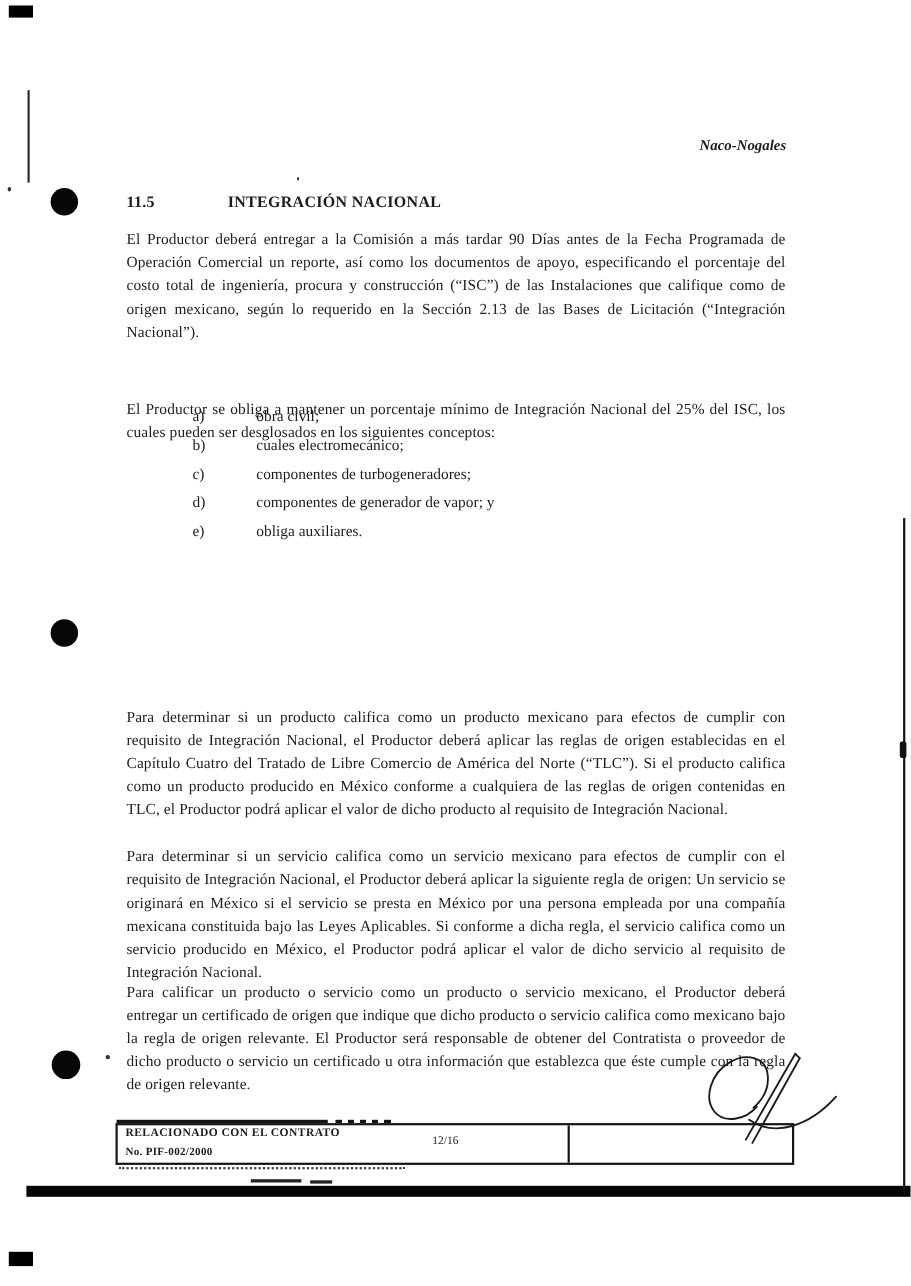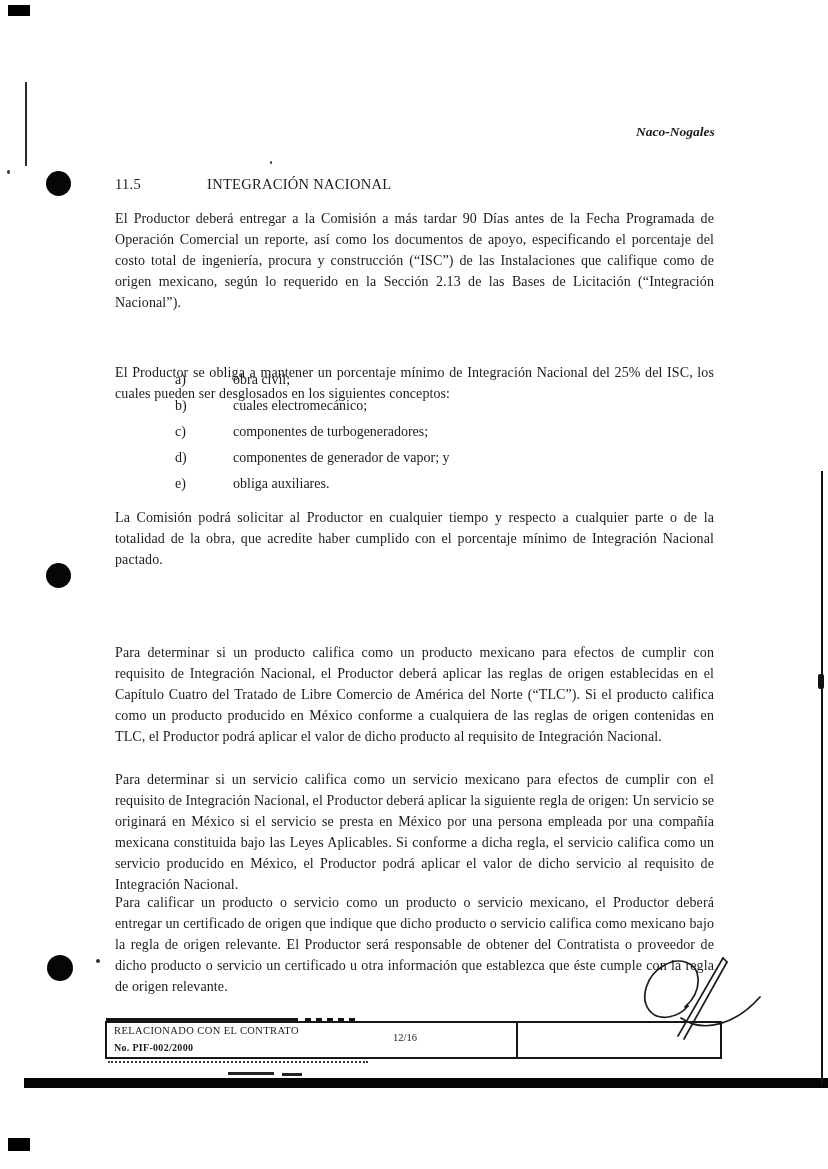--- a/index.html
+++ b/index.html
@@ -6,32 +6,32 @@
   .page{
     position:relative;width:828px;height:1169px;background:#ffffff;
     font-family:"Liberation Serif","DejaVu Serif",serif;color:#1b1b1b;
     overflow:hidden;margin:0 auto;
   }
   .abs{position:absolute;}
   .body-text{
     position:absolute;left:115px;width:599px;font-size:14px;line-height:21px;
     text-align:justify;letter-spacing:0.1px;
   }
-  .heading{font-weight:normal;font-size:14.5px;letter-spacing:0.3px;}
+  .heading{font-weight:bold;font-size:14.5px;letter-spacing:0.3px;}
   .header-right{font-weight:bold;font-style:italic;font-size:13.5px;}
   .list-row{position:absolute;left:175px;display:flex;font-size:14px;line-height:21px;}
   .list-label{width:58px;flex:0 0 58px;}
   .ink-circle{position:absolute;background:#060606;border-radius:50%;}
   .speck{position:absolute;background:#333;border-radius:50%;}
   .footer-table{
     position:absolute;left:105px;top:1021px;width:613px;height:34px;
     border:2px solid #161616;background:#fff;
   }
   .footer-divider{position:absolute;left:409px;top:0;bottom:0;width:2px;background:#161616;}
-  .footer-label{position:absolute;left:7px;top:2px;font-size:10.5px;font-weight:normal;letter-spacing:0.4px;}
+  .footer-label{position:absolute;left:7px;top:2px;font-size:10.5px;font-weight:bold;letter-spacing:0.4px;}
   .footer-contract{position:absolute;left:7px;top:19px;font-size:10px;font-weight:bold;letter-spacing:0.3px;}
   .footer-page{position:absolute;left:286px;top:9px;font-size:10.5px;}
   .table-topline{position:absolute;left:-1px;top:-5px;width:192px;height:3px;background:#141414;}
   .table-topdash{position:absolute;left:198px;top:-5px;width:52px;height:3px;
     background:repeating-linear-gradient(90deg,#141414 0 6px,transparent 6px 11px);}
   .table-botdash{position:absolute;left:1px;bottom:-6px;width:260px;height:0;
     border-bottom:2px dotted #3a3a3a;}
   .bottom-band{position:absolute;left:24px;top:1078px;width:804px;height:10px;background:#060606;}
   .band-dash{position:absolute;background:#242424;}
   .edge-line{position:absolute;background:#121212;}
@@ -73,21 +73,20 @@
   </div>
   <div class="list-row" style="top:447px;">
     <span class="list-label">d)</span>
     <span>componentes de generador de vapor; y</span>
   </div>
   <div class="list-row" style="top:473px;">
     <span class="list-label">e)</span>
     <span>obliga auxiliares.</span>
   </div>
 
-  <div class="body-text" style="top:507px;">La Comisión podrá solicitar al Productor en cualquier tiempo y respecto a cualquier parte o de la totalidad de la obra, que acredite haber cumplido con el porcentaje mínimo de Integración Nacional pactado.</div>
   <div class="body-text" style="top:642px;">Para determinar si un producto califica como un producto mexicano para efectos de cumplir con requisito de Integración Nacional, el Productor deberá aplicar las reglas de origen establecidas en el Capítulo Cuatro del Tratado de Libre Comercio de América del Norte (“TLC”).  Si el producto califica como un producto producido en México conforme a cualquiera de las reglas de origen contenidas en TLC, el Productor podrá aplicar el valor de dicho producto al requisito de Integración Nacional.</div>
   <div class="body-text" style="top:769px;">Para determinar si un servicio califica como un servicio mexicano para efectos de cumplir con el requisito de Integración Nacional, el Productor deberá aplicar la siguiente regla de origen:  Un servicio se originará en México si el servicio se presta en México por una persona empleada por una compañía mexicana constituida bajo las Leyes Aplicables.  Si conforme a dicha regla, el servicio califica como un servicio producido en México, el Productor podrá aplicar el valor de dicho servicio al requisito de Integración Nacional.</div>
   <div class="body-text" style="top:892px;">Para calificar un producto o servicio como un producto o servicio mexicano, el Productor deberá entregar un certificado de origen que indique que dicho producto o servicio califica como mexicano bajo la regla de origen relevante.  El Productor será responsable de obtener del Contratista o proveedor de dicho producto o servicio un certificado u otra información que establezca que éste cumple con la regla de origen relevante.</div>
 
   <div class="abs" style="left:626px;top:942px;width:150px;height:100px;z-index:5;">
     <svg width="150" height="100" viewBox="0 0 150 100">
       <g fill="none" stroke="#1c1c1c" stroke-width="1.7" stroke-linecap="round">
         <path d="M 62 64 C 52 76, 32 80, 23 68 C 14 56, 20 34, 37 24 C 53 14, 71 20, 72 36 C 73 48, 67 58, 59 65"></path>
         <path d="M 52 94 L 97 16"></path>
         <path d="M 58 97 L 101 20"></path>

